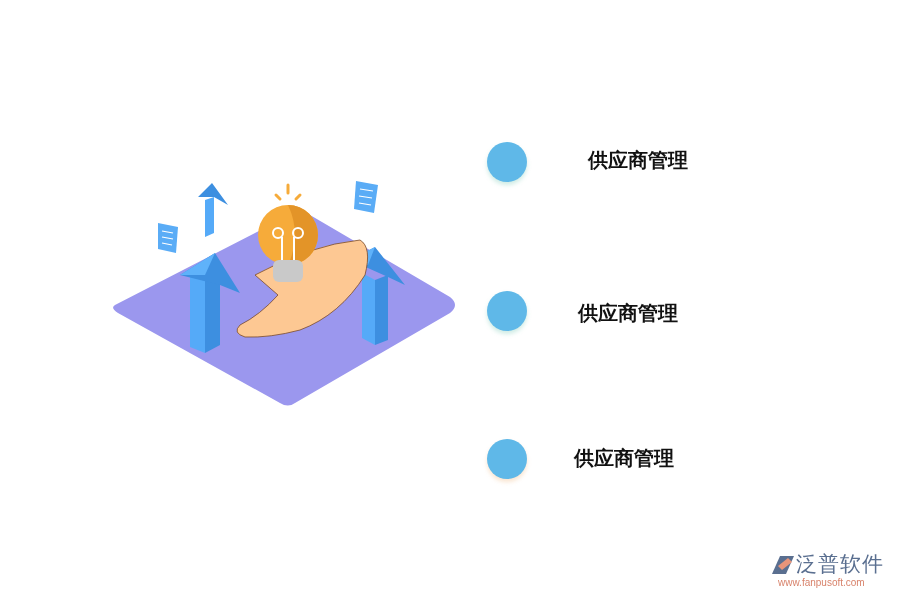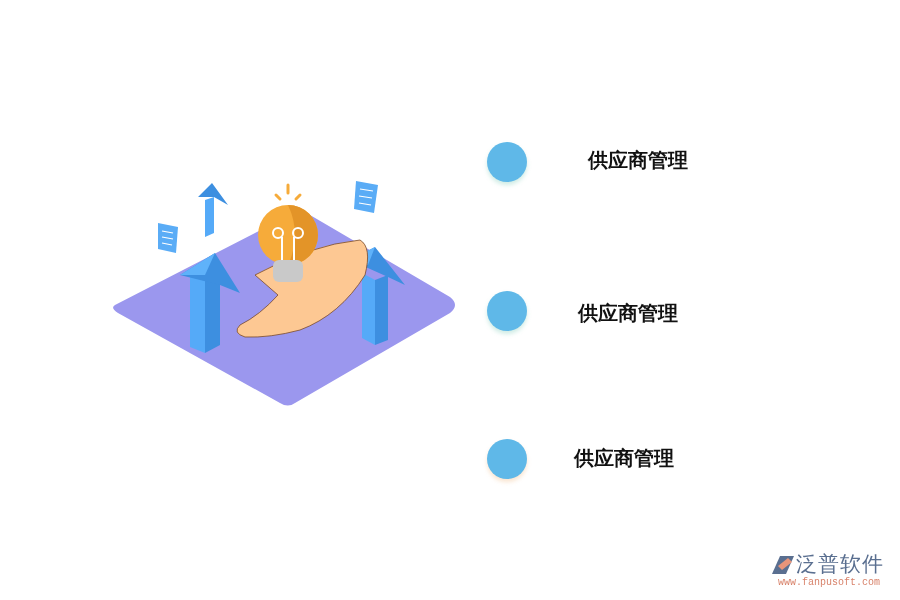--- a/index.html
+++ b/index.html
@@ -6,21 +6,21 @@
   body { width:900px; height:600px; background:#ffffff; position:relative; overflow:hidden;
          font-family:"DejaVu Sans", sans-serif; }
   .illus { position:absolute; left:110px; top:175px; width:350px; height:240px; }
   .item { position:absolute; left:487px; display:flex; align-items:center; }
   .dot { width:40px; height:40px; border-radius:50%; background:#5fb8e8;
          box-shadow:0 3px 4px rgba(120,200,180,0.35); }
   .dot.warm { box-shadow:0 3px 4px rgba(240,190,140,0.4); }
   .label { position:absolute; font-weight:bold; font-size:20px; color:#111; white-space:nowrap;text-align:center; }
   .logo { position:absolute; left:768px; top:550px; width:125px; height:45px; }
   .logo-name { position:absolute; left:28px; top:0; font-size:21px; color:#5a6f90; letter-spacing:1px; }
-  .logo-url { position:absolute; left:10px; top:27px; font-family:Liberation Mono, monospace; font-size:10px; color:#d8826a; }
+  .logo-url { position:absolute; left:10px; top:27px; font-family:Liberation Sans, sans-serif; font-size:10px; color:#d8826a; }
 </style>
 </head>
 <body>
 
 <div class="illus">
   <svg width="350" height="240" viewBox="0 0 350 240">
 
     <path d="M5 130 L180 40 Q190 35 200 40 L340 122 Q350 130 340 138 L185 228 Q178 233 170 228 L8 138 Q0 133 5 130 Z" fill="#9b97ee"></path>
 
     <g>

